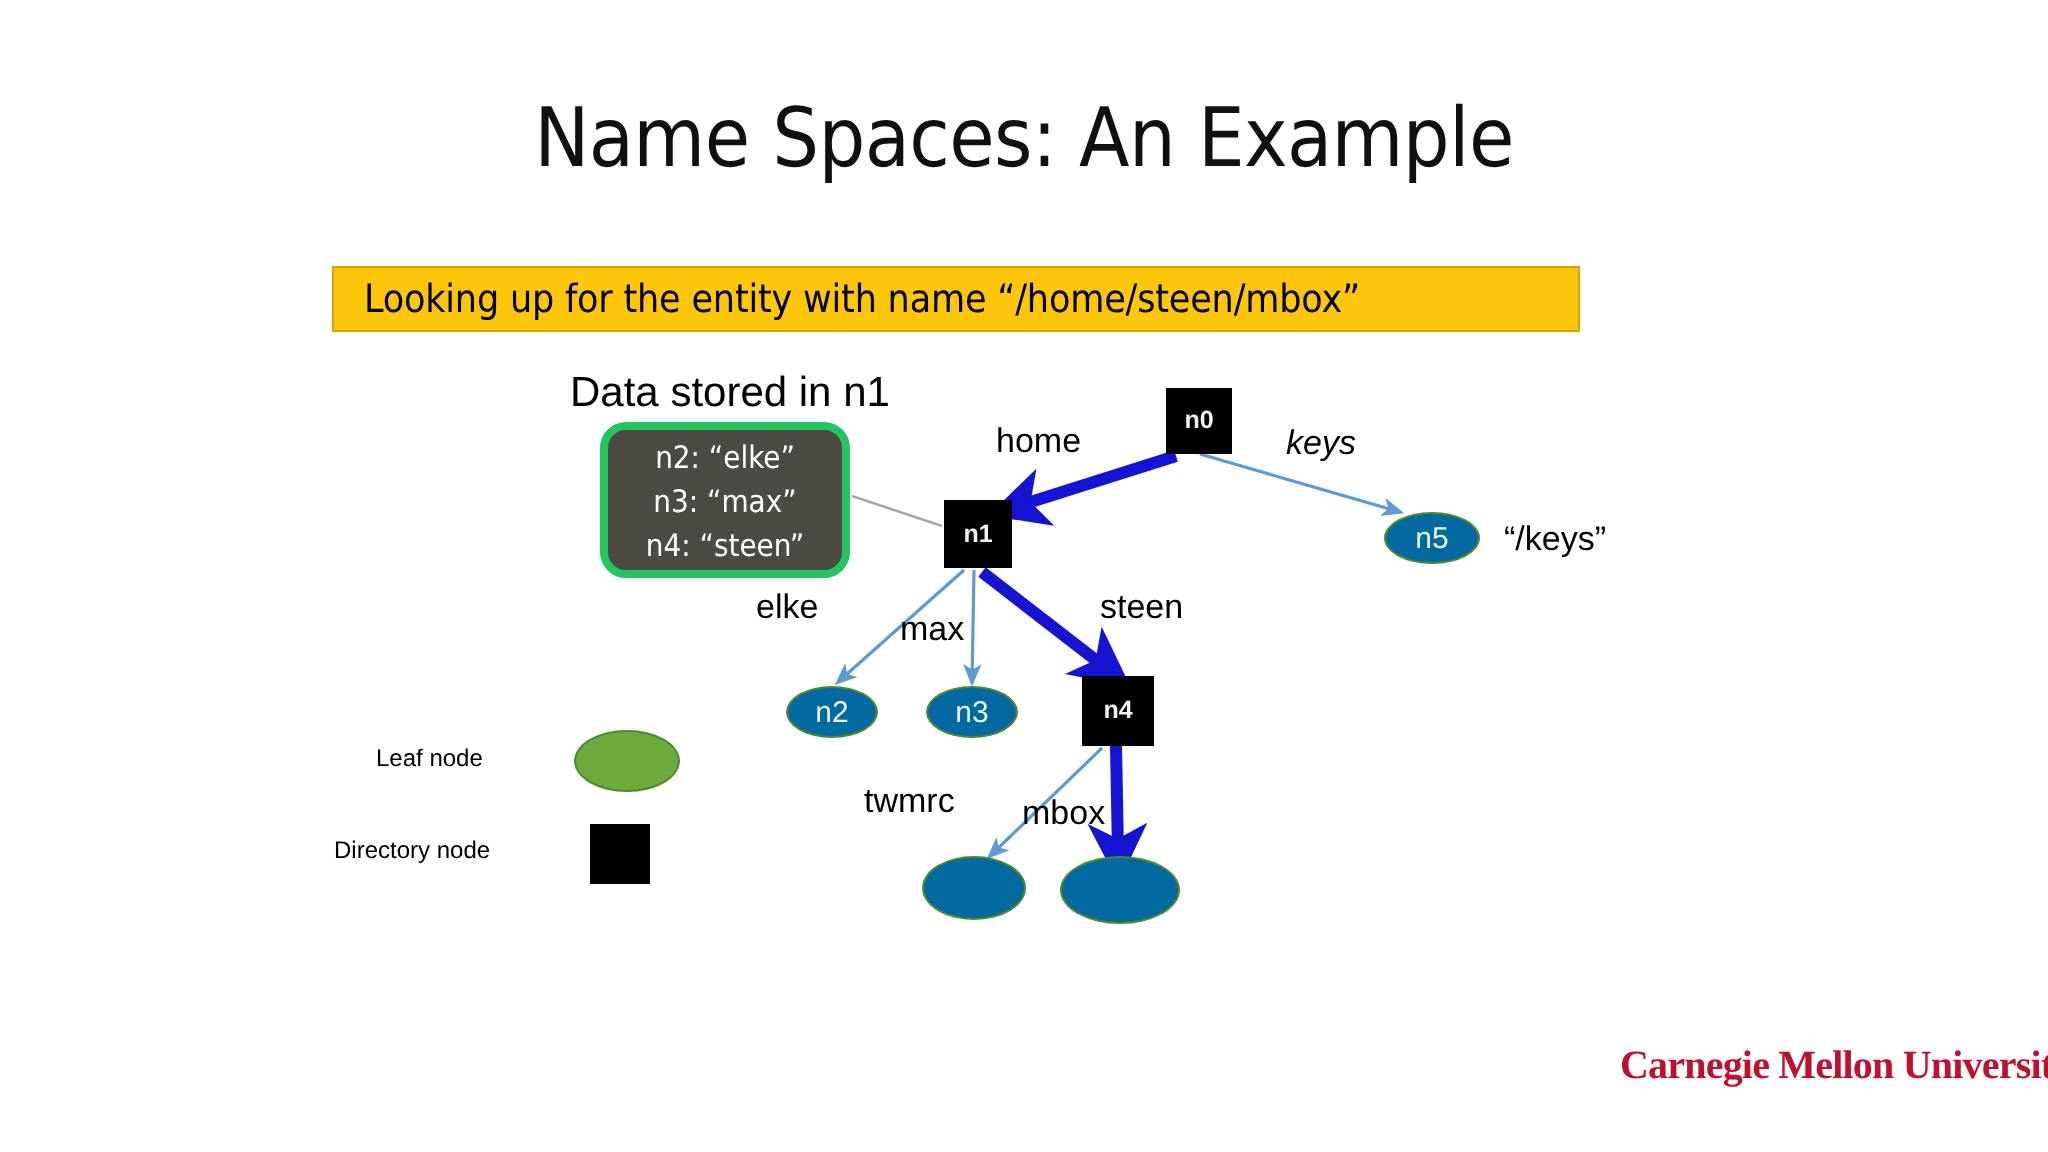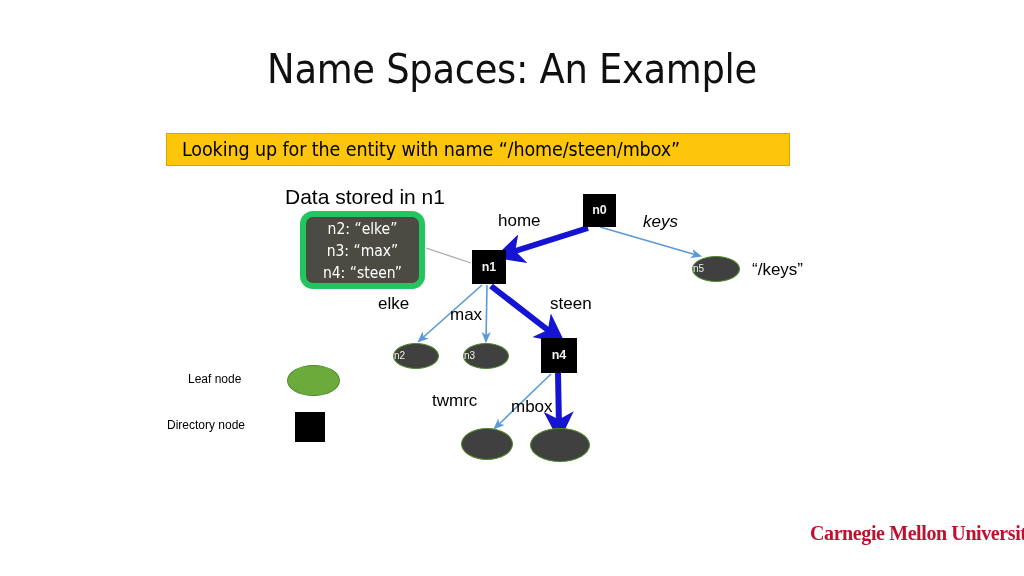--- a/index.html
+++ b/index.html
@@ -84,42 +84,42 @@
     align-items: center;
     justify-content: center;
     color: #F2F2F2;
     font-family: "Liberation Sans", sans-serif;
     font-size: 12.5px;
     line-height: 1;
     font-weight: bold;
   }
   .leaf-node {
     position: absolute;
-    background: #404040;
+    background: #0369a1;
     border: 1px solid #4F8A2B;
     border-radius: 50%;
     display: flex;
     align-items: center;
-    justify-content: flex-start;
+    justify-content: center;
     color: #E9F5DF;
     font-family: "Liberation Sans", sans-serif;
-    font-size: 10px;
+    font-size: 15px;
     line-height: 1;
     box-sizing: border-box;
   }
 
   
   #data-box {
     position: absolute;
     left: 300px;
     top: 211px;
     width: 125px;
     height: 78px;
     background: #4B4B44;
-    border: 6px solid #22c55e;
+    border: 4px solid #22c55e;
     border-radius: 13px;
     box-sizing: border-box;
     display: flex;
     flex-direction: column;
     align-items: center;
     justify-content: center;
     padding-top: 1px;
   }
   #data-box .entry {
     font-family: "DejaVu Sans Condensed", "Liberation Sans", sans-serif;

